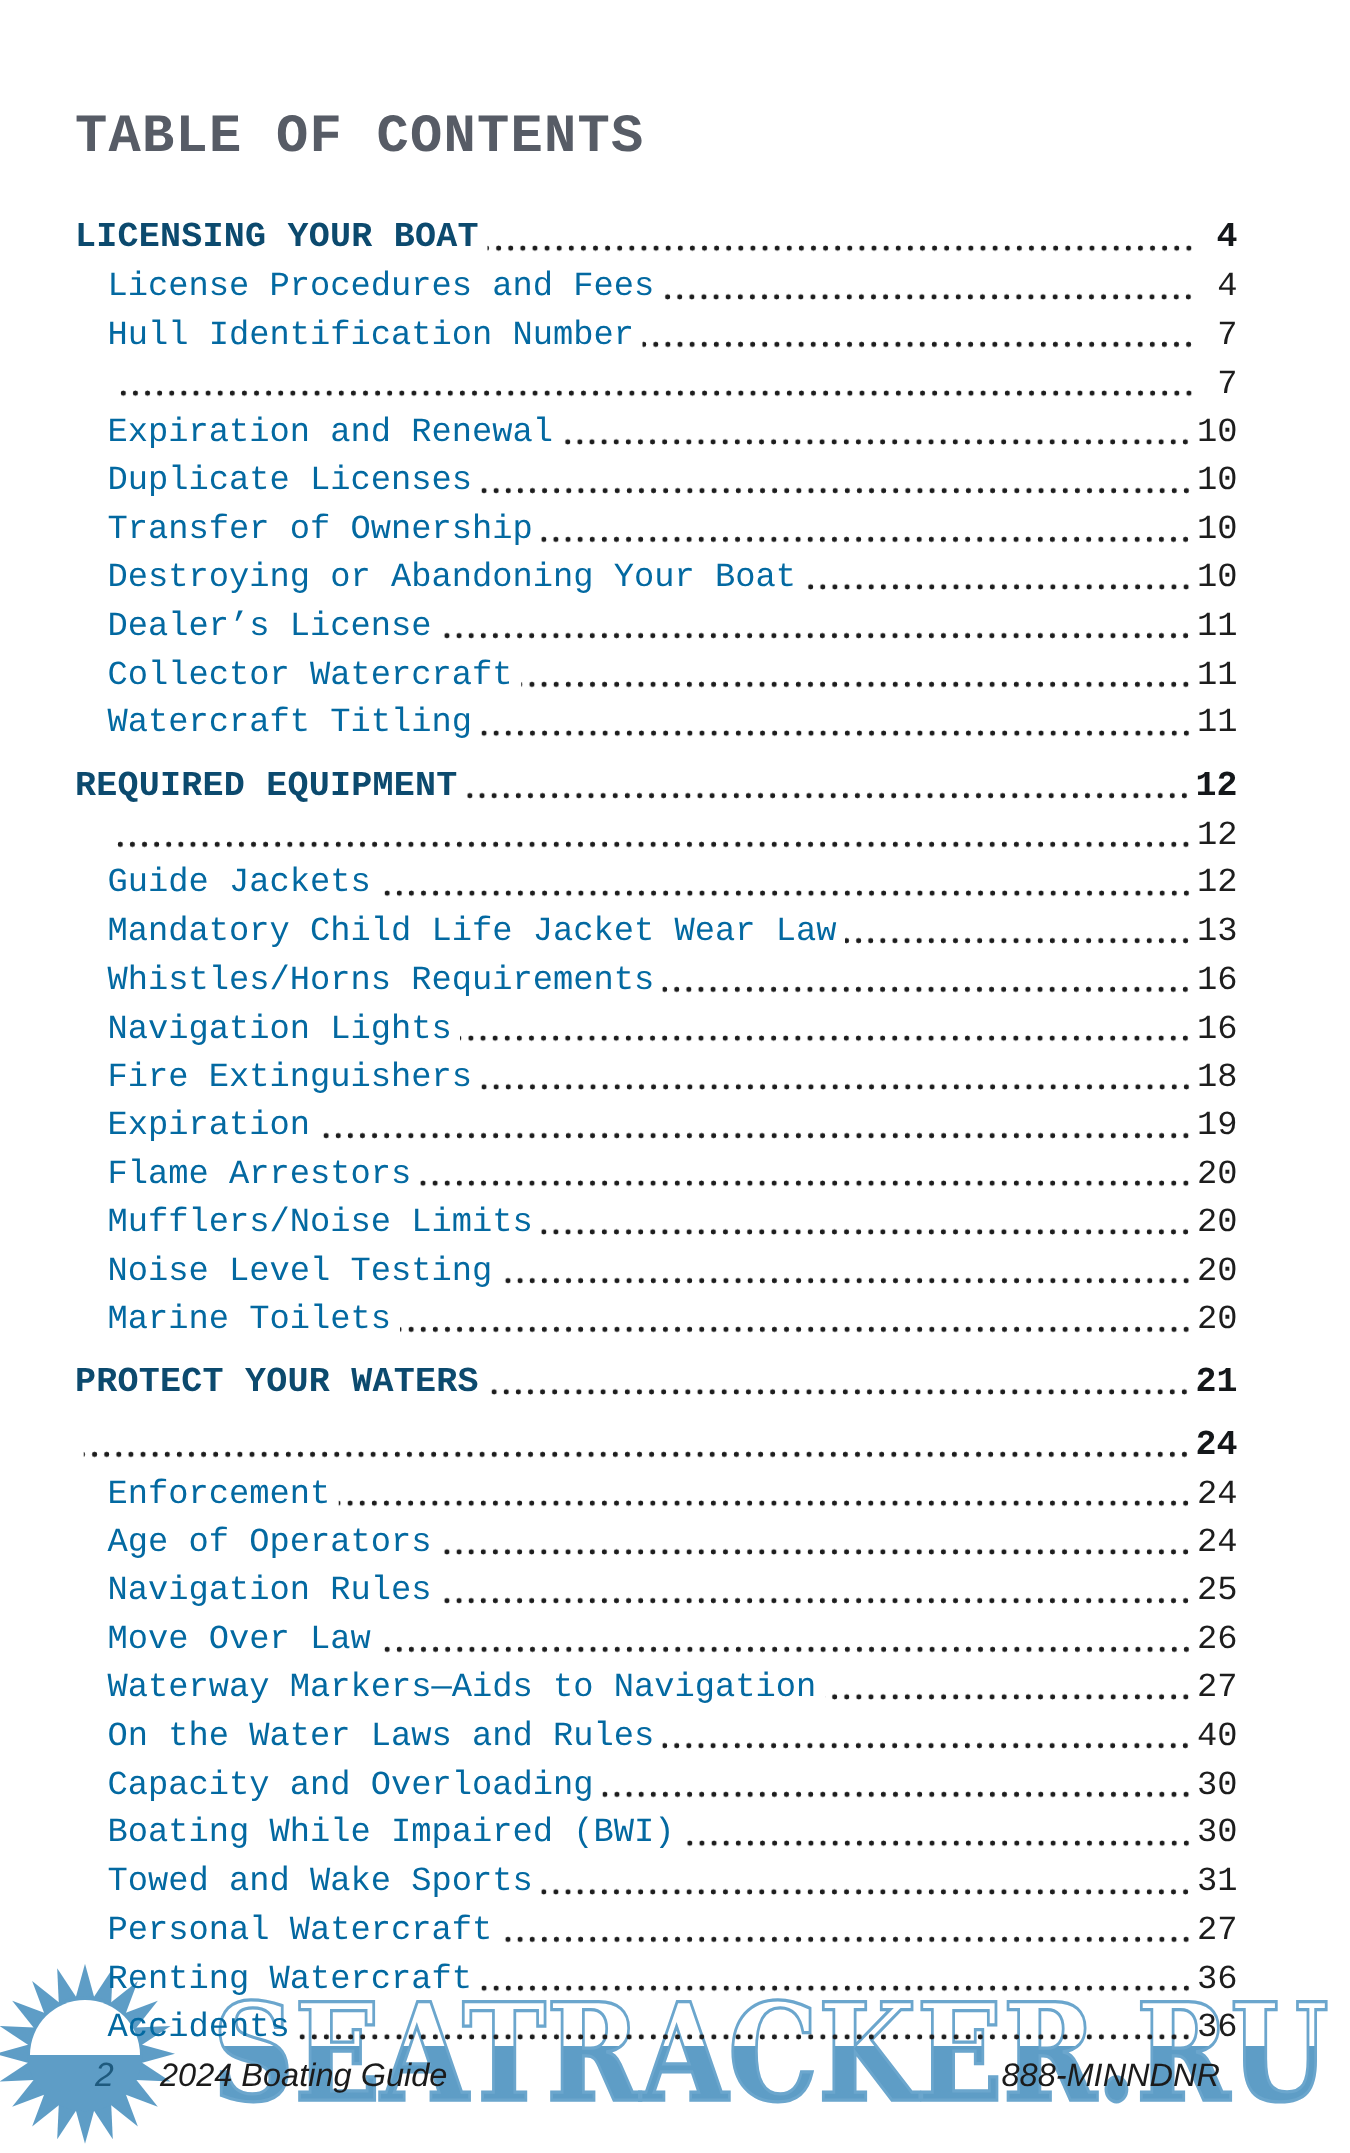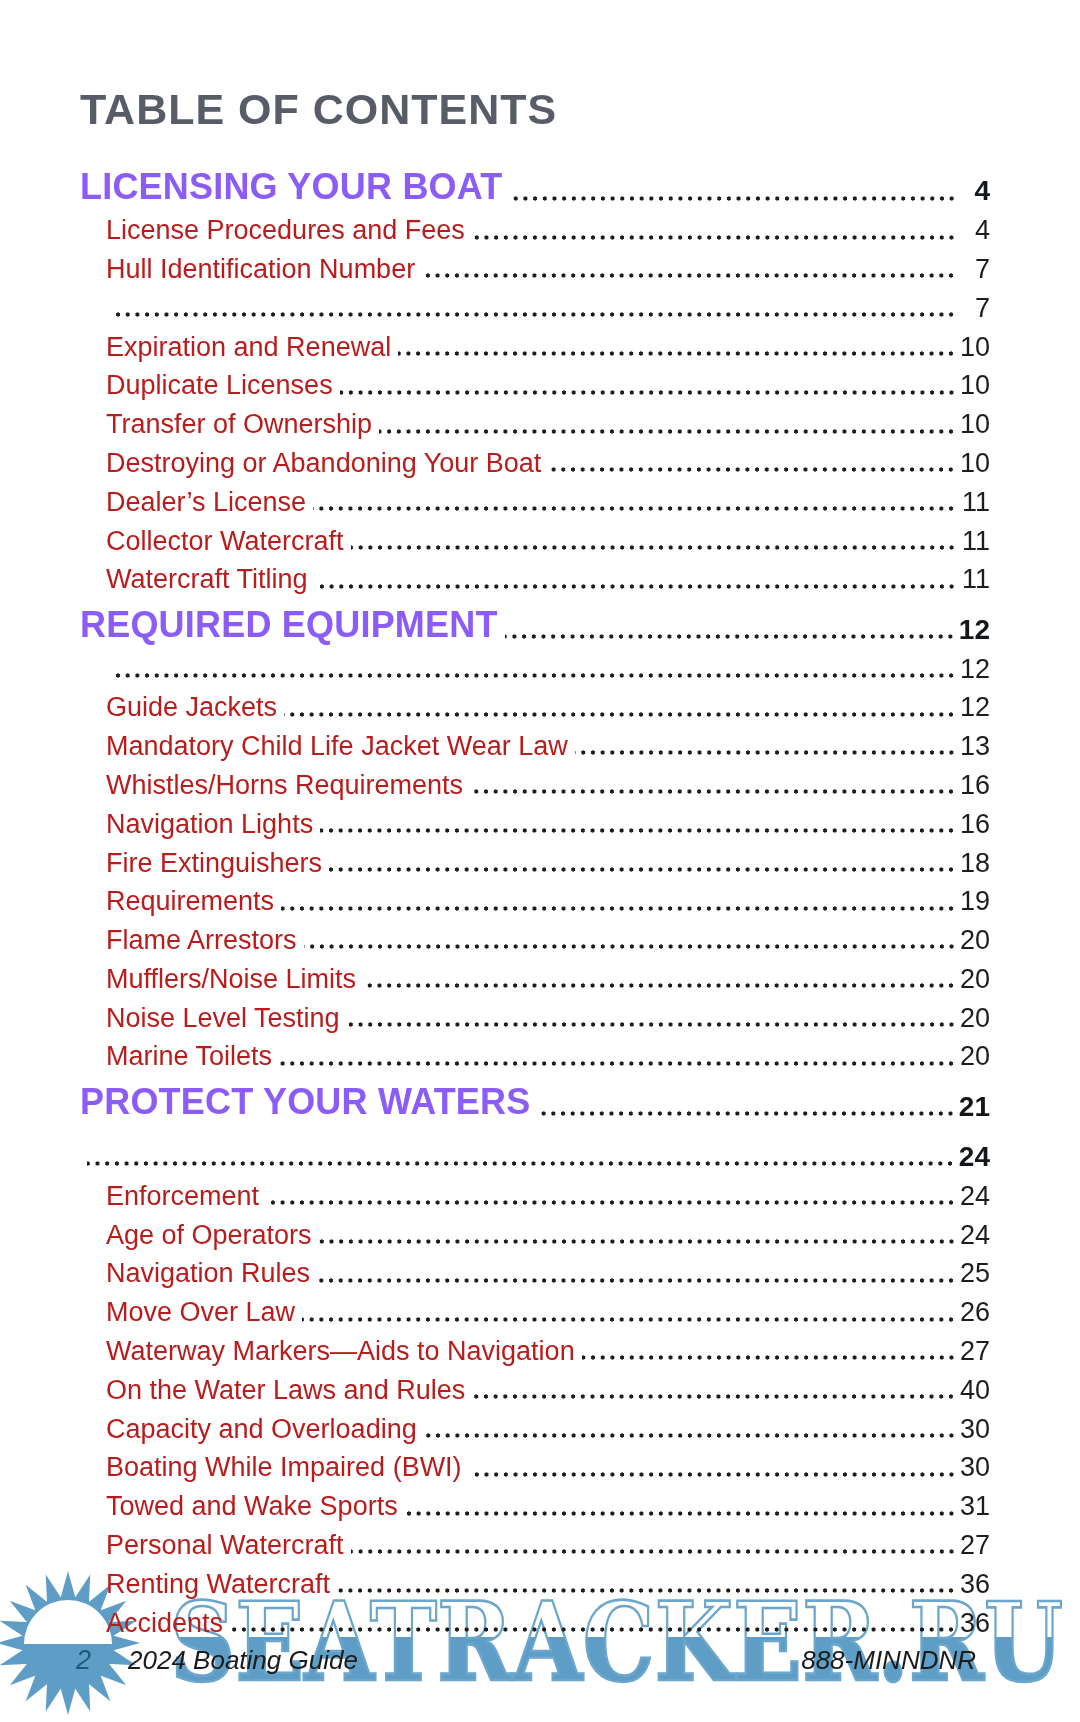--- a/index.html
+++ b/index.html
@@ -1,36 +1,36 @@
 <!DOCTYPE html>
 <html><head>
 <meta charset="utf-8">
 <style>
   html,body{margin:0;padding:0;}
   body{
     width:1080px;height:1722px;position:relative;overflow:hidden;
     background:#ffffff;font-family:"Liberation Sans",sans-serif;
   }
-  .content{position:absolute;left:80px;right:90px;top:0;z-index:2;}
+  .content{position:absolute;left:60px;right:90px;top:0;z-index:2;font-family:Liberation Mono, monospace;}
   h1{
     margin:88px 0 0 0;font-size:43px;font-weight:700;
     letter-spacing:1px;color:#575C66;line-height:1;
   }
   .toc{margin-top:36px;}
   .row{display:flex;align-items:flex-end;height:38.8px;}
-  .lbl{font-size:27px;line-height:1.05;color:#b91c1c;white-space:nowrap;}
+  .lbl{font-size:27px;line-height:1.05;color:#0369a1;white-space:nowrap;}
   .num{font-size:27px;line-height:1.05;color:#1d1d1d;min-width:30px;text-align:right;}
   .leader{
     flex:1;height:5px;margin:0 4px 5px 7px;
     background-image:radial-gradient(circle,#1d1d1d 1.9px,transparent 2.3px);
     background-size:9.7px 5px;background-repeat:repeat-x;background-position:right center;
   }
   .s{margin-top:11.5px;}
   .toc .s:first-child{margin-top:0;}
-  .s .lbl{font-weight:700;font-size:36px;color:#8b5cf6;letter-spacing:0.2px;}
+  .s .lbl{font-weight:700;font-size:28px;color:#0c4a6e;letter-spacing:0.2px;}
   .s .num{font-weight:700;font-size:28px;color:#14171a;}
   .e{padding-left:26px;}
   .footer{
     position:absolute;left:76px;right:104px;top:1645px;z-index:3;
     display:flex;align-items:baseline;font-size:26px;font-style:italic;color:#1b1b1b;
   }
   .footer .page-no{color:#1E5A7E;font-size:27px;}
   .footer .f-left{margin-left:37px;}
   .footer .f-right{margin-left:auto;}
   .watermark{position:absolute;left:0;top:1540px;z-index:1;}
@@ -162,21 +162,21 @@
         <span class="lbl">Navigation Lights</span>
         <span class="leader"></span>
         <span class="num">16</span>
       </div>
     <div class="row e">
         <span class="lbl">Fire Extinguishers</span>
         <span class="leader"></span>
         <span class="num">18</span>
       </div>
     <div class="row e">
-        <span class="lbl">Requirements</span>
+        <span class="lbl">Expiration</span>
         <span class="leader"></span>
         <span class="num">19</span>
       </div>
     <div class="row e">
         <span class="lbl">Flame Arrestors</span>
         <span class="leader"></span>
         <span class="num">20</span>
       </div>
     <div class="row e">
         <span class="lbl">Mufflers/Noise Limits</span>

